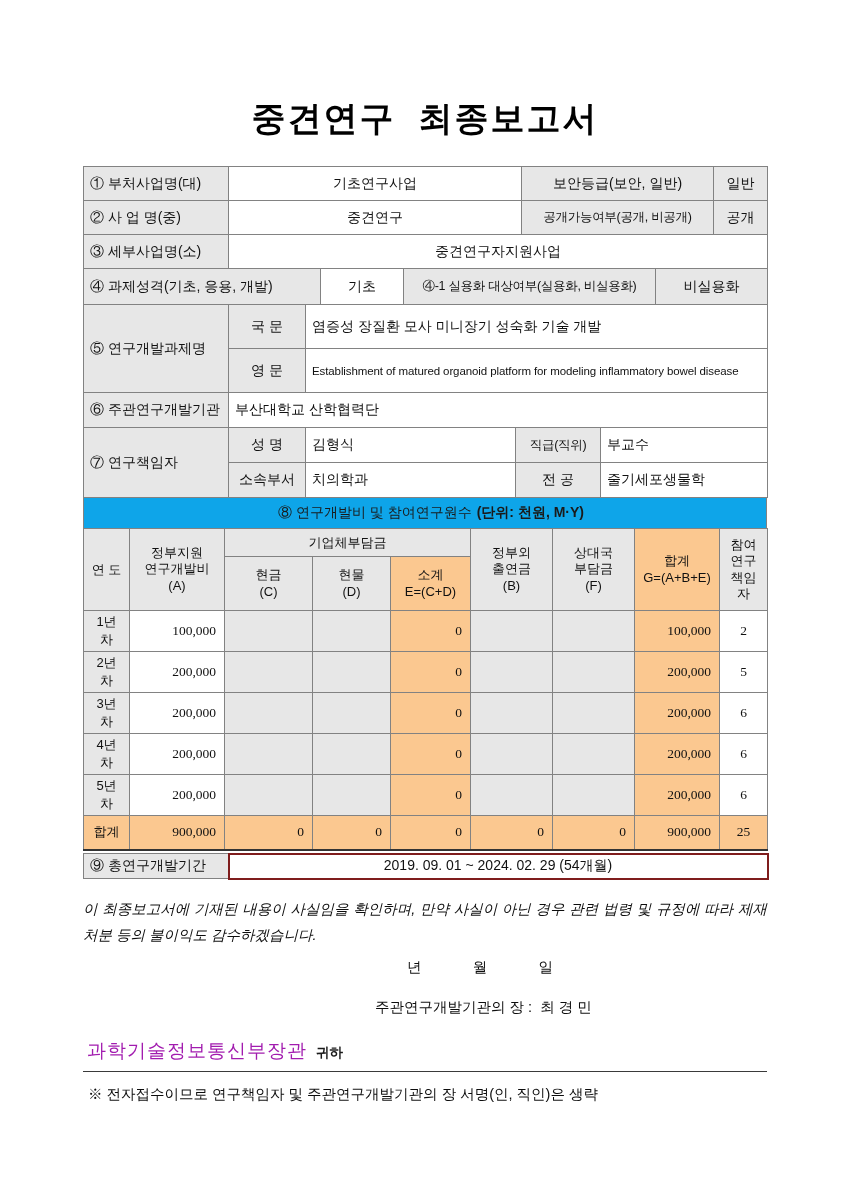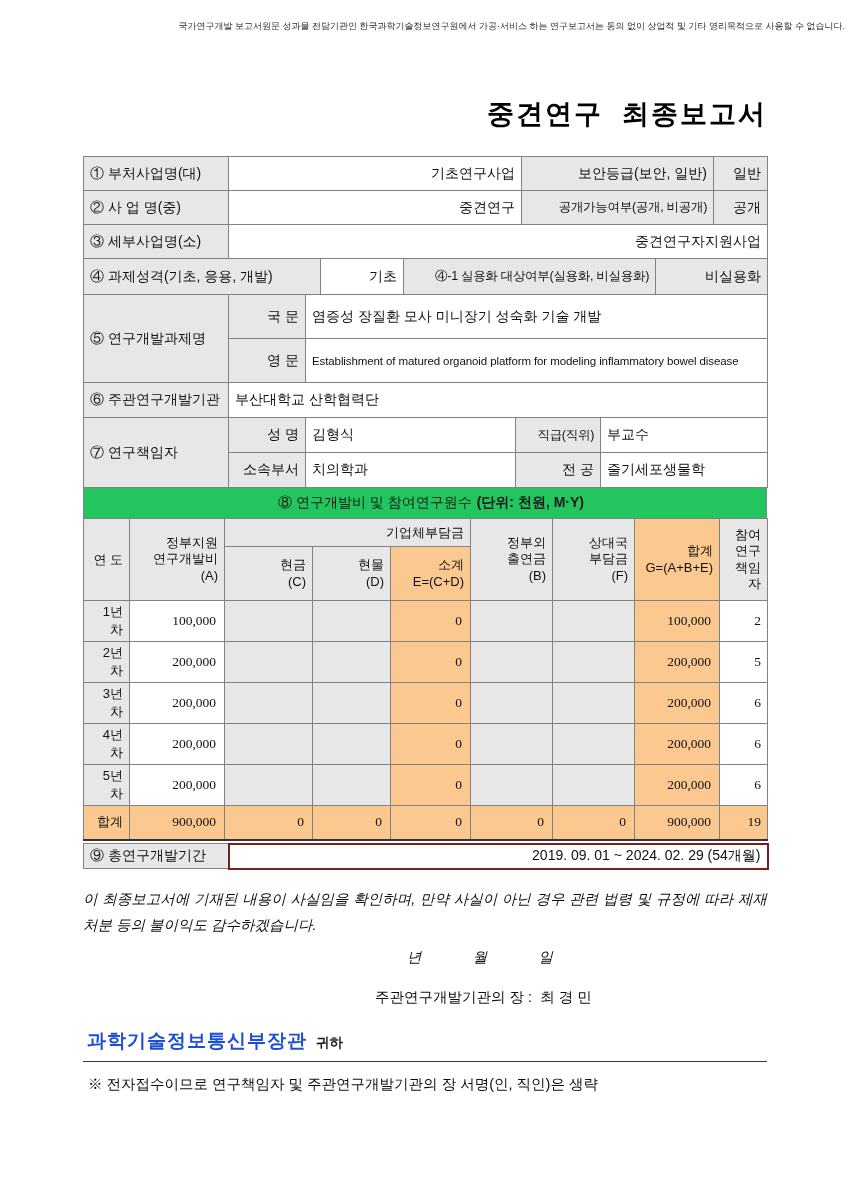--- a/index.html
+++ b/index.html
@@ -6,68 +6,67 @@
   body { background:#ffffff; }
   .page {
     position:relative; width:849px; height:1200px; background:#ffffff;
     font-family:"Liberation Sans", sans-serif; color:#1a1a1a; overflow:hidden;
   }
   .disclaimer {
     position:absolute; top:20px; right:4px; font-size:9px; color:#2a2a2a; letter-spacing:0;
   }
   .content { position:absolute; left:83px; top:0; width:684px; }
   .title {
-    margin-top:96px; text-align:right; font-size:27px; font-weight:bold;
+    margin-top:96px; text-align:center; font-size:34px; font-weight:bold;
     letter-spacing:2px; white-space:pre; color:#000;
   }
   table.tbl { border-collapse:collapse; width:684px; table-layout:fixed; }
   table.tbl td {
     border:1px solid #828282; font-size:14px; padding:2px 6px;
     vertical-align:middle; overflow:hidden; color:#111;
   }
   .info { margin-top:24px; }
   .stack { margin-top:-1px; }
   .gray { background:#e7e7e7; }
   .orange { background:#fbc890; }
-  .c { text-align:right; }
+  .c { text-align:center; }
   .r { text-align:right; padding-right:8px !important; }
   .pre { white-space:pre-line; line-height:1.25; }
   .nw { white-space:nowrap; }
   .sm { font-size:12.5px !important; letter-spacing:-0.3px; }
   .eng { font-size:11.5px !important; letter-spacing:-0.1px; white-space:nowrap; }
   .bar {
-    margin-top:-1px; height:32px; background:#22c55e; border:1px solid #828282;
+    margin-top:-1px; height:32px; background:#0ea5e9; border:1px solid #828282;
     display:flex; align-items:center; justify-content:center; gap:5px; font-size:14px;padding-left:12px;
   }
   .bar .unit { font-weight:bold; }
   table.budget td { font-size:13px; }
   table.budget tr.total td { border-bottom:2px solid #333; background:#fbc890; }
   table.budget td.num { font-size:13.5px;font-family:Liberation Serif, serif; }
   table.period { margin-top:2px; }
   table.period td.val { border:2px solid #7f1d1d; }
   .statement {
     margin-top:16px; font-size:14.5px; line-height:1.8; text-align:justify; color:#0d0d0d;font-style:italic;
   }
   .sig { margin-top:10px; margin-left:292px; font-size:14.5px; color:#0d0d0d; }
   .sig div { white-space:pre; margin-bottom:21px; }
-  .sig .dateline { padding-left:32px; letter-spacing:1px;font-style:italic; }
+  .sig .dateline { padding-left:32px; letter-spacing:1px; }
   .minister-row {
     margin-top:10px; display:flex; align-items:baseline; gap:9px;
     border-bottom:1.5px solid #3a3a3a; padding:0 0 7px 4px;
   }
-  .minister { font-size:19px; font-weight:bold; letter-spacing:1px; color:#1d4ed8; }
+  .minister { font-size:19px; font-weight:normal; letter-spacing:1px; color:#a21caf; }
   .dear { font-size:13.5px;font-weight:bold; }
   .note { margin-top:13px; font-size:14.5px; padding-left:5px; color:#0d0d0d; }
 </style>
 </head>
 <body>
 
 <div class="page">
 
-  <div class="disclaimer">국가연구개발 보고서원문 성과물 전담기관인 한국과학기술정보연구원에서 가공·서비스 하는 연구보고서는 동의 없이 상업적 및 기타 영리목적으로 사용할 수 없습니다.</div>
 
   <div class="content">
 
     <div class="title">중견연구  최종보고서</div>
 
     <table class="tbl info">
       <colgroup>
           <col style="width:145px">
           <col style="width:293px">
           <col style="width:192px">
@@ -276,21 +275,21 @@
       </tr>
       <tr style="height:34px" class="total">
         <td class="c">합계</td>
         <td class="r num">900,000</td>
         <td class="r num">0</td>
         <td class="r num">0</td>
         <td class="r num">0</td>
         <td class="r num">0</td>
         <td class="r num">0</td>
         <td class="r num">900,000</td>
-        <td class="c num">19</td>
+        <td class="c num">25</td>
       </tr>
     </tbody>
       </table>
 
     <table class="tbl period">
       <colgroup>
           <col style="width:145px">
           <col style="width:539px">
         </colgroup>
       <tbody>

